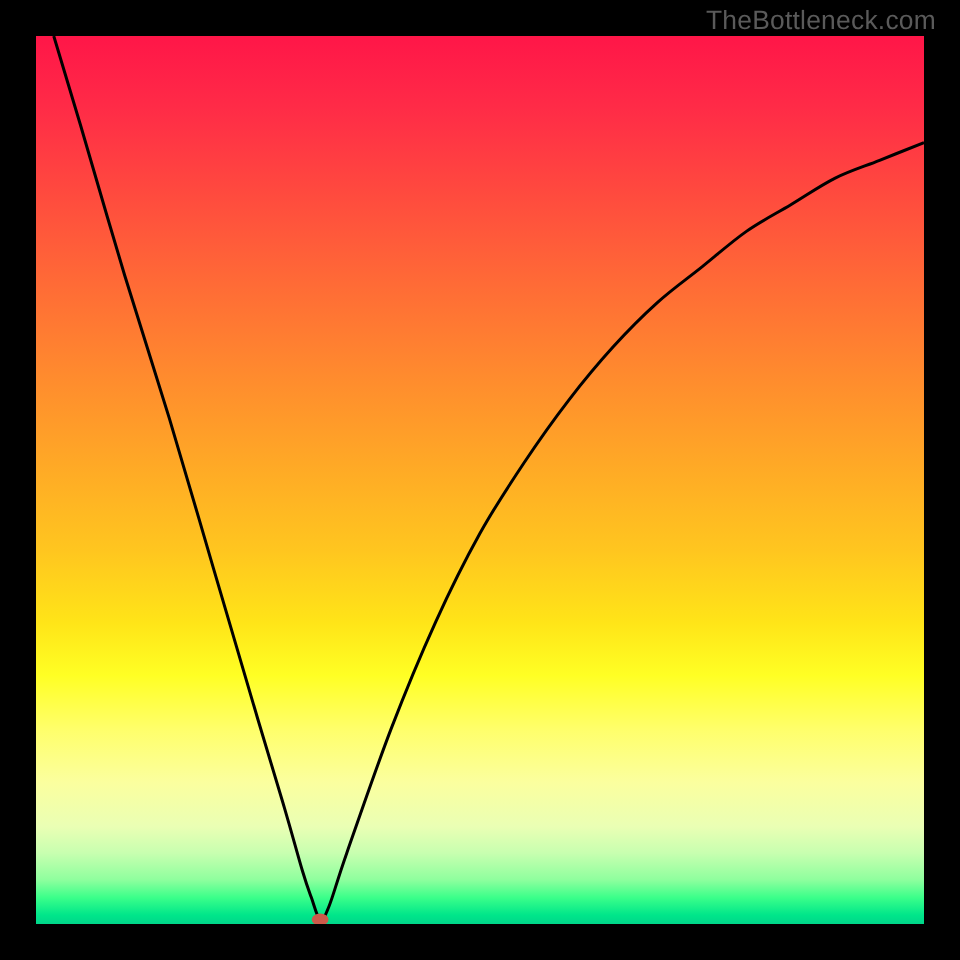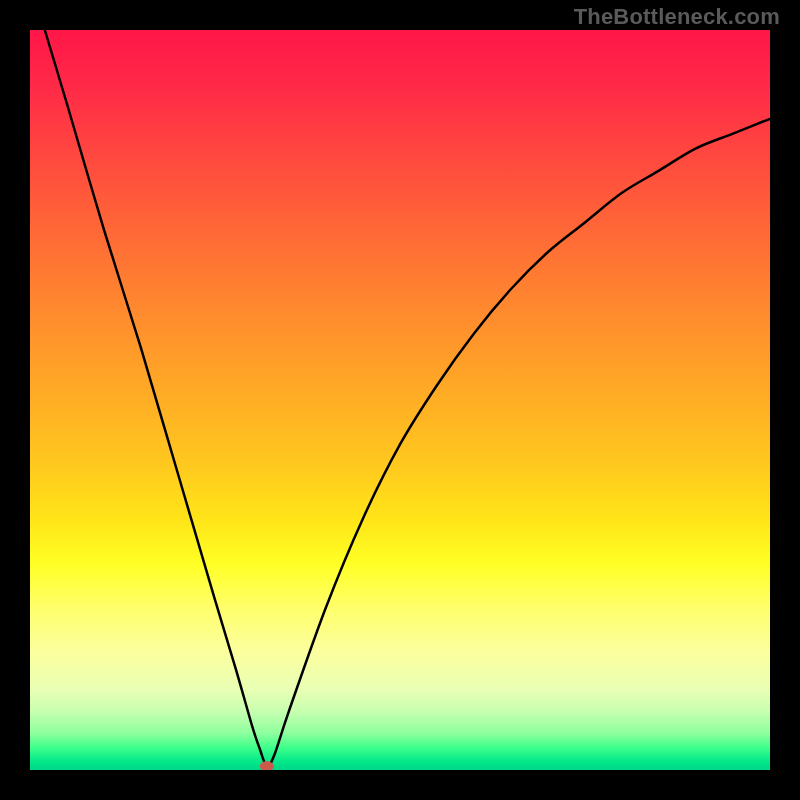--- a/index.html
+++ b/index.html
@@ -9,21 +9,21 @@
     background: #000;
     position: relative;
     font-family: Arial, Helvetica, sans-serif;
     overflow: hidden;
   }
   .watermark {
     position: absolute;
     top: 4px;
     right: 20px;
     font-size: 22px;
-    font-weight: 700;
+    font-weight: 400;
     color: #5a5a5a;
     letter-spacing: 0.2px;
     z-index: 10;
   }
   .plot-area {
     position: absolute;
     left: 30px;
     top: 30px;
     width: 740px;
     height: 740px;

